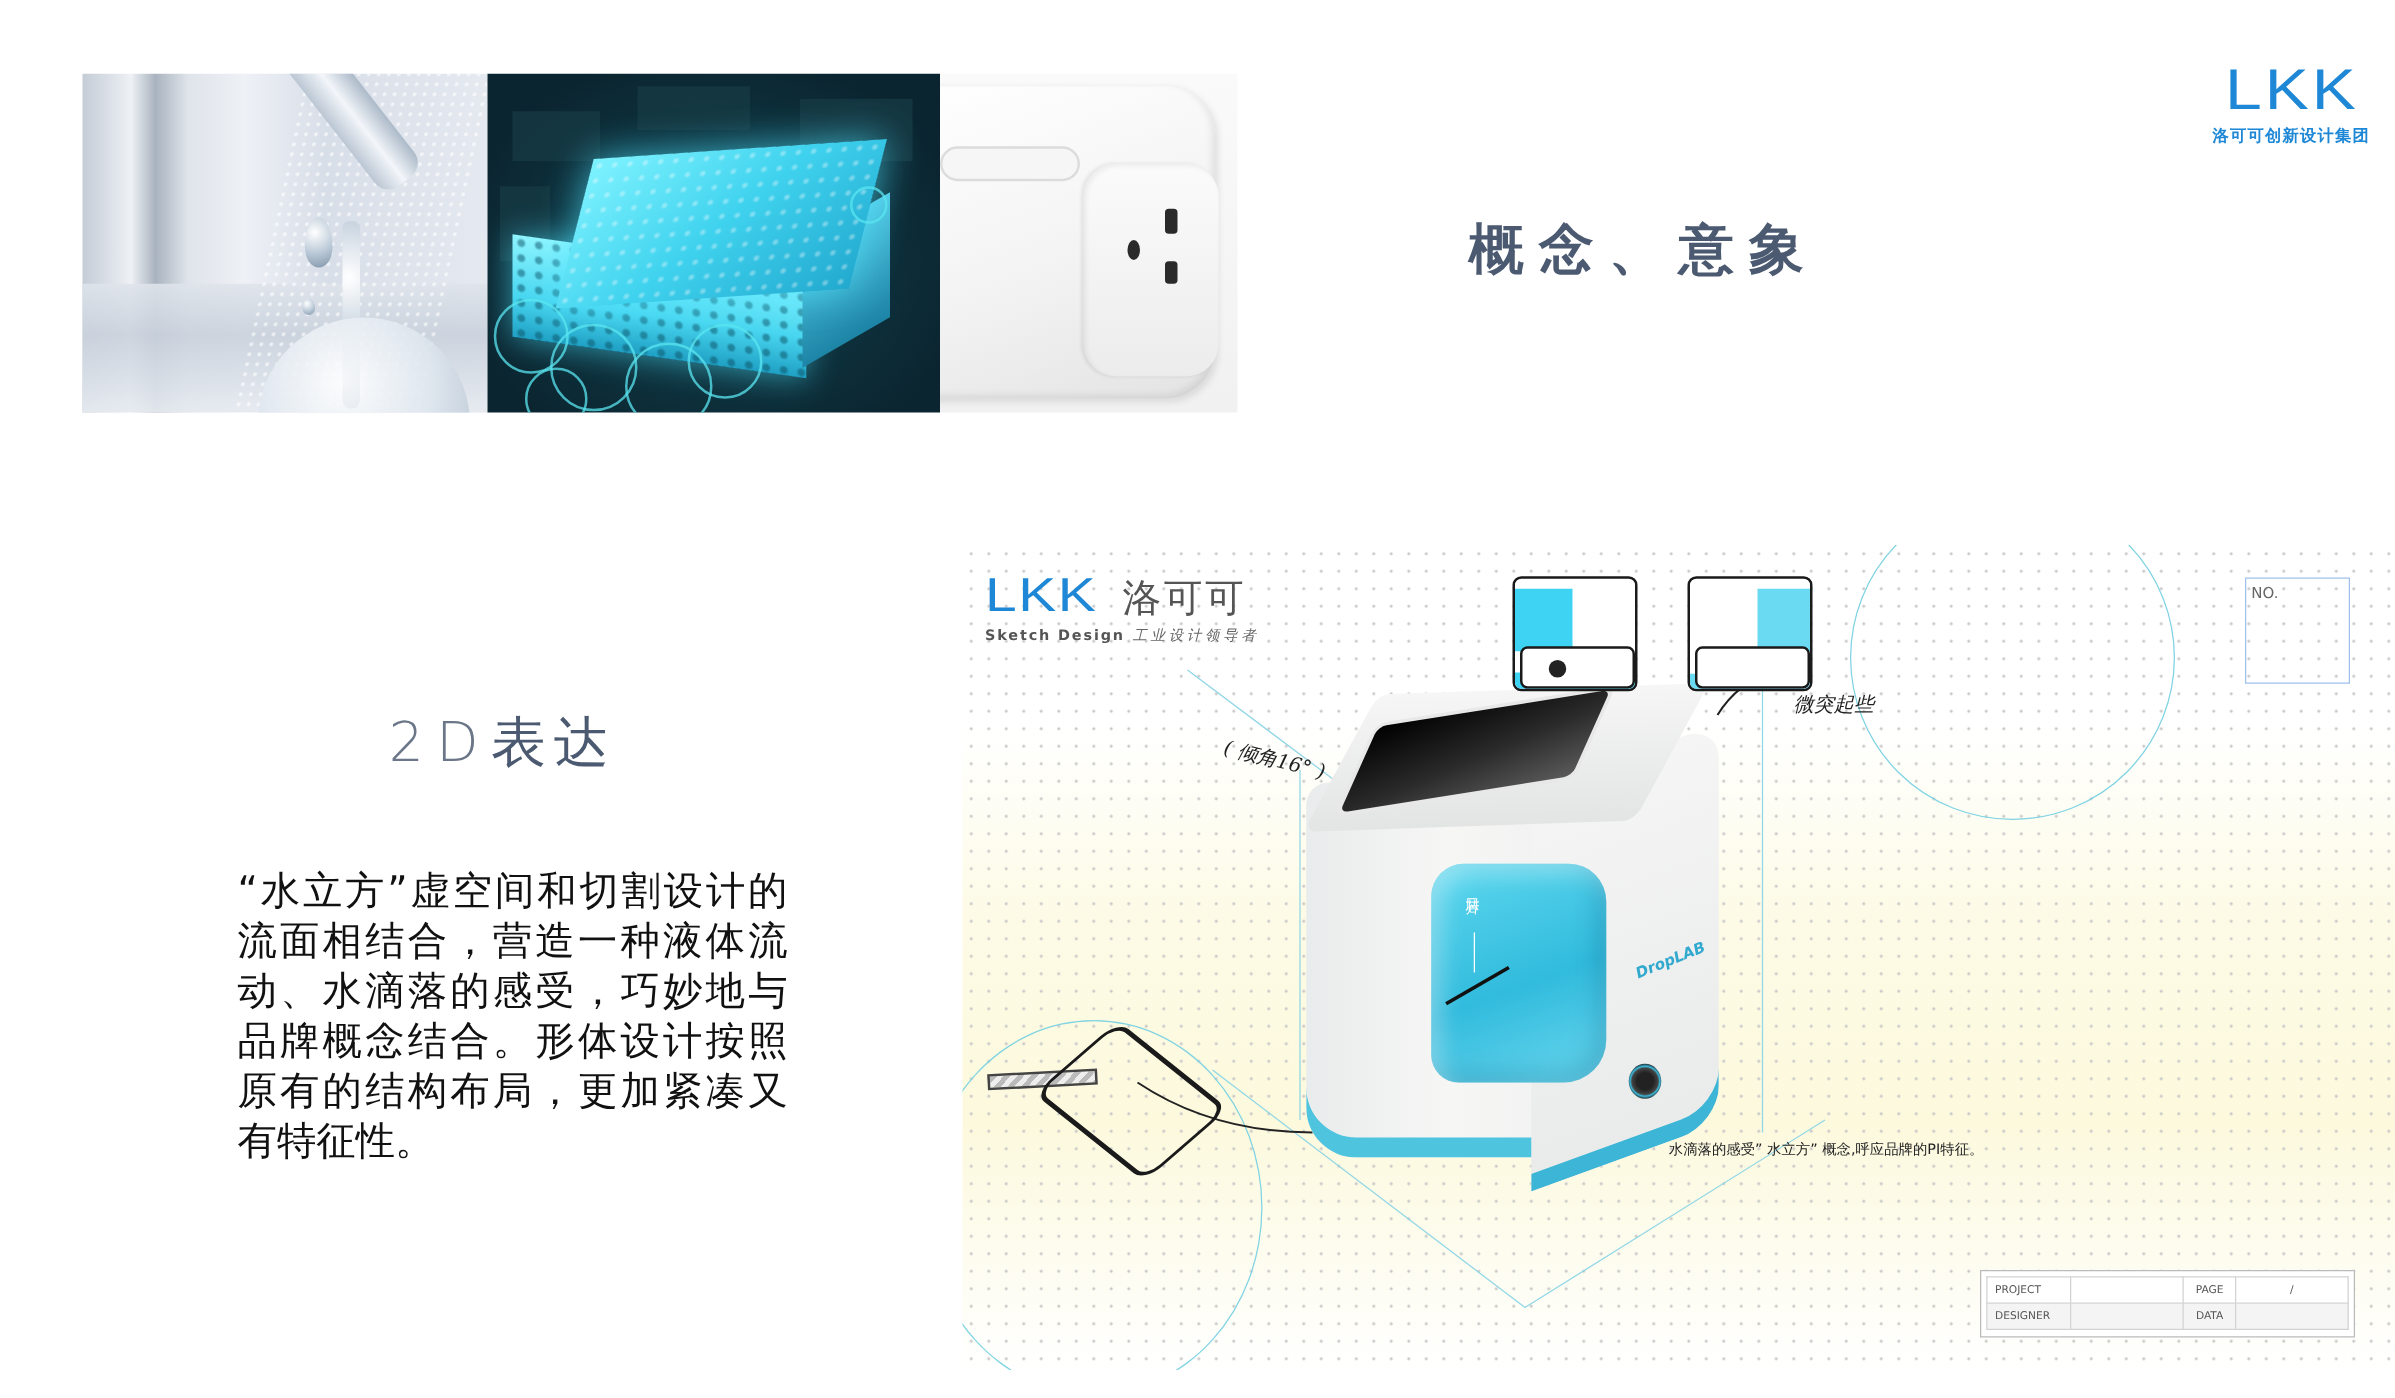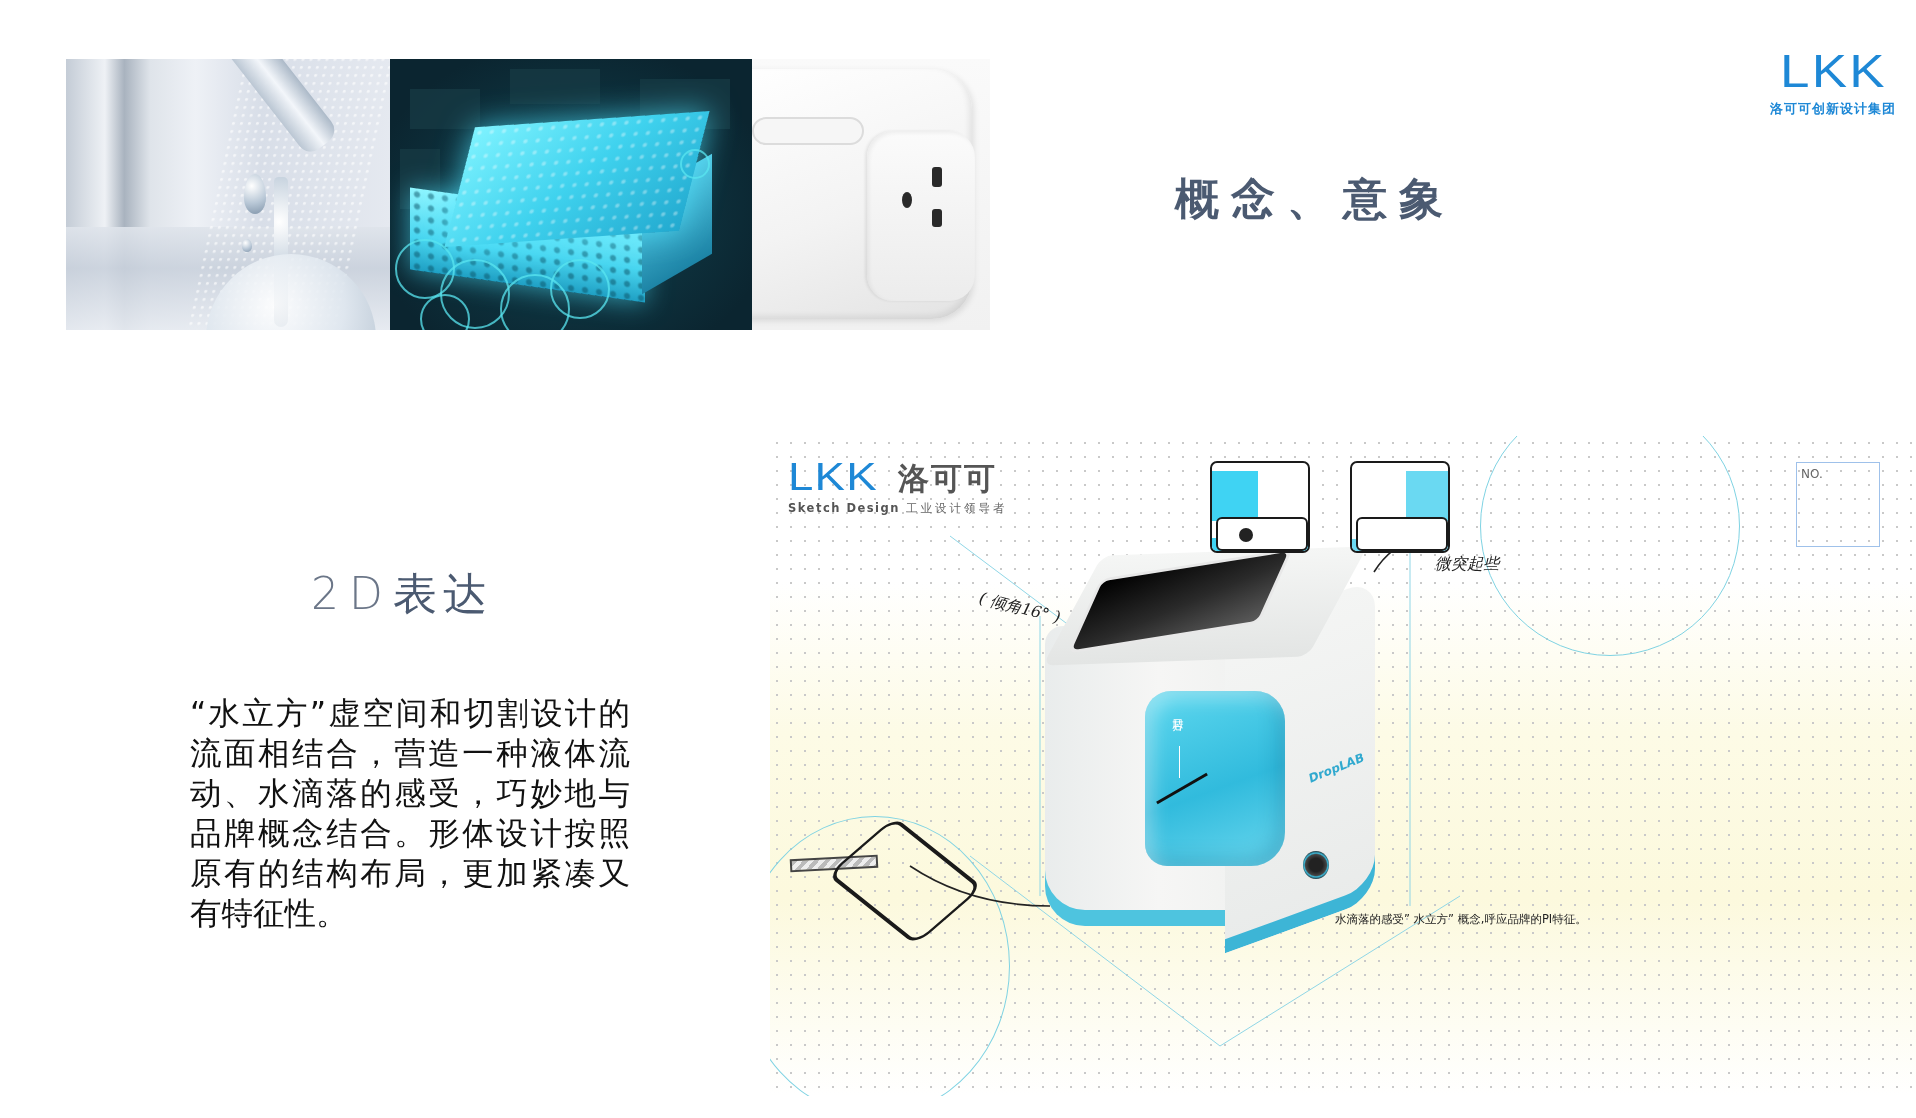--- a/index.html
+++ b/index.html
@@ -72,23 +72,23 @@
     color:#111111; text-align: justify; }
 
   
   .board { position:absolute; left:770px; top:436px; width:1146px; height:660px; overflow:hidden;
     background:
       radial-gradient(circle, #c9c9c9 1px, transparent 1.4px) 0 0/14px 14px,
       linear-gradient(180deg, #ffffff 0%, #ffffff 22%, #fdfbe6 45%, #fcf9dd 70%, #ffffff 100%); }
   .board-logo { position:absolute; left:18px; top:22px; }
   .board-logo .lkk { font-family:"Liberation Sans", sans-serif; font-size:38px; line-height:38px; color:#1e88d6;
     display:inline-block; transform: scaleX(1.2); transform-origin:left; letter-spacing:1px; }
-  .board-logo .cn { position:absolute; left:110px; top:0; font-size:31px; font-weight:bold; color:#555; letter-spacing:2px; }
+  .board-logo .cn { position:absolute; left:110px; top:0; font-size:31px; font-weight:normal; color:#555; letter-spacing:2px; }
   .board-logo .sub { font-size:11.5px; color:#555; letter-spacing:1.5px; margin-top:5px; font-weight:bold; }
-  .board-logo .sub2 { font-family: "DejaVu Serif", serif; color:#666; font-weight:normal; margin-left:6px; letter-spacing:3px;text-align:right; }
+  .board-logo .sub2 { font-family: "DejaVu Serif", serif; font-style: italic; color:#666; font-weight:normal; margin-left:6px; letter-spacing:3px;text-align:right; }
 
   .circle { position:absolute; border:1.5px solid #7fd3e3; border-radius:50%; }
 
   .cube { position:absolute; left:275px; top:115px; width:330px; height:400px; }
   .cube .left { position:absolute; left:0; top:75px; width:190px; height:300px;
     background: linear-gradient(90deg, #e9ecec, #f6f6f5 60%, #f1f2f1); border-radius: 18px 0 0 40px;
     box-shadow: inset 0 -16px 0 #4ec4df; }
   .cube .right { position:absolute; left:180px; top:55px; width:150px; height:320px;
     background: linear-gradient(180deg, #f4f5f4, #e9ebea); border-radius: 0 28px 30px 0;
     box-shadow: inset 0 -14px 0 #3db5d6; transform: skewY(-20deg); }
@@ -234,13 +234,31 @@
 
   <div class="no-box">
       <span>NO.</span>
     </div>
 
   <div class="chip"></div>
   <div class="card"></div>
 
   <div class="annotation" style="left:565px;top:476px;">水滴落的感受” 水立方” 概念,呼应品牌的PI特征。</div>
 
+  <div class="title-block">
+    <table>
+      <tbody>
+          <tr>
+        <td>PROJECT</td>
+        <td style="width:90px;"></td>
+        <td style="text-align:center;">PAGE</td>
+        <td style="text-align:center;width:90px;">/</td>
+      </tr>
+      <tr>
+        <td>DESIGNER</td>
+        <td></td>
+        <td style="text-align:center;">DATA</td>
+        <td></td>
+      </tr>
+    </tbody>
+      </table>
+  </div>
 </div>
 
 </body></html>

